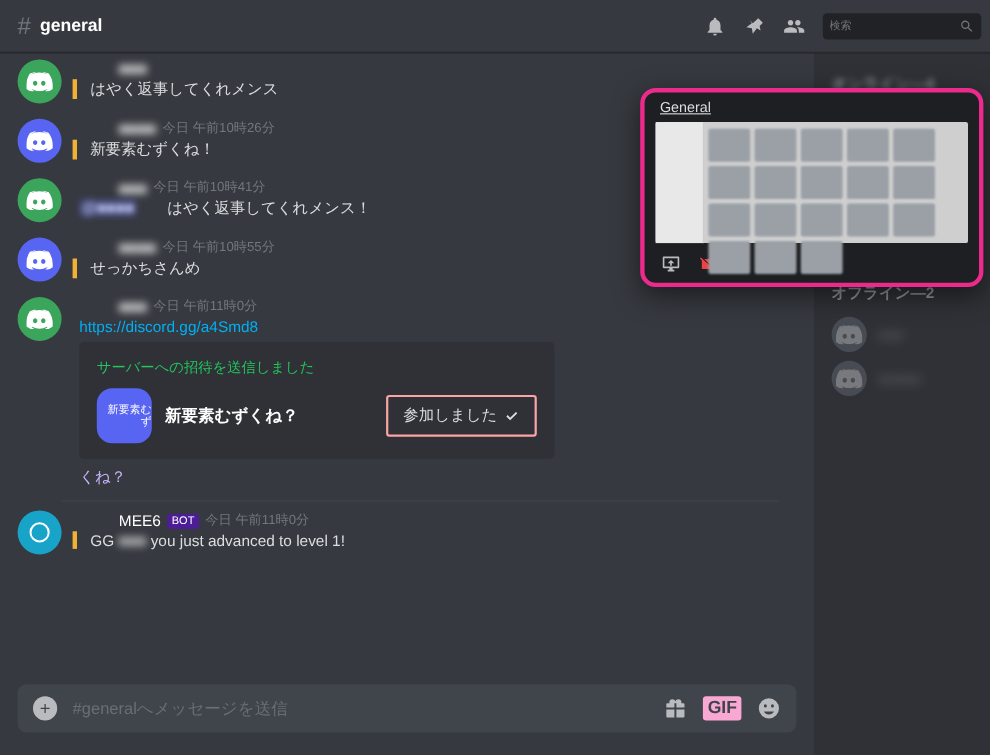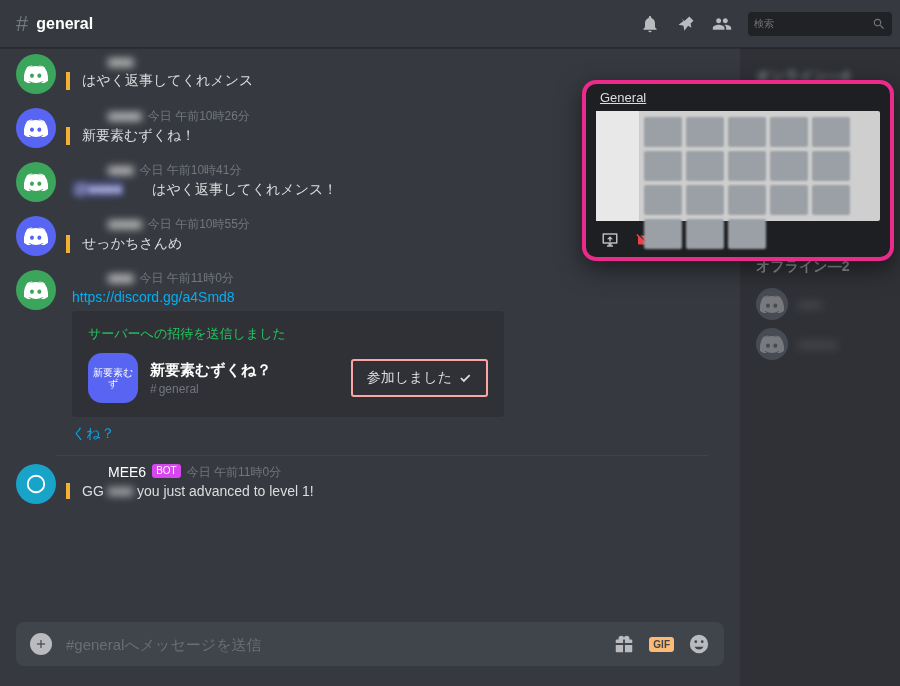--- a/index.html
+++ b/index.html
@@ -14,47 +14,47 @@
 .searchbox .sicon { color:#72767d; }
 .main { display:flex; height:638px; }
 .chat { flex:1; display:flex; flex-direction:column; min-width:0; }
 .msgs { flex:1; overflow-y:hidden; padding:0 16px 0 0; }
 .msg { display:flex; padding:2px 0 8px 16px; margin-top:4px; }
 .avatar { width:40px; height:40px; border-radius:50%; margin-right:16px; flex-shrink:0; display:flex; align-items:center; justify-content:center; }
 .av-blurb { background:#5865f2; }
 .av-green { background:#3ba55c; }
 .av-aqua { background:#18a4c9; }
 .disc-logo { width:24px; height:18px; }
-.mhead { display:flex; align-items:flex-start; gap:6px; flex-wrap:wrap;padding-left:36px; }
+.mhead { display:flex; align-items:flex-end; gap:6px; flex-wrap:wrap;padding-left:36px; }
 .uname { color:#fff; font-weight:500; filter:blur(4px); user-select:none; }
 .uname-clear { color:#fff; font-weight:500; }
 .ts { color:#72767d; font-size:12px; }
-.botbadge { background:#d946ef; color:#fff; font-size:10px; font-weight:500; padding:0 4px; border-radius:3px; line-height:14px; }
+.botbadge { background:#4c1d95; color:#fff; font-size:10px; font-weight:500; padding:0 4px; border-radius:3px; line-height:14px; }
 .mbody { color:#dcddde; margin-top:2px; overflow-wrap:break-word; }
 .mbody.blockq { border-left:4px solid #f2b135; padding-left:12px; margin-left:-6px; }
 .mention { background:rgba(88,101,242,.3); color:#c9cdfb; border-radius:3px; padding:0 2px; filter:blur(3px); }
 .link { color:#00aff4; }
 .blurtxt { filter:blur(4px); }
 .embed { background:#2f3136; border-radius:4px; padding:14px 16px; margin-top:6px; max-width:432px; }
 .embed-title { color:#22c55e; font-size:13px; margin-bottom:10px; }
 .embed-row { display:flex; align-items:center; gap:12px; }
-.srv-icon { width:50px; height:50px; background:#5865f2; border-radius:14px; display:flex; align-items:center; justify-content:center; color:#fff; font-size:10px; text-align:center; line-height:1.1; flex-shrink:0; }
+.srv-icon { width:50px; height:50px; background:#5865f2; border-radius:14px; display:flex; align-items:center; justify-content:center; color:#fff; font-size:10px; text-align:right; line-height:1.1; flex-shrink:0; }
 .srv-name { color:#fff; font-weight:600; font-size:15px; }
 .srv-chan { color:#72767d; font-size:12px; margin-top:2px; }
 .srv-chan .hash2 { margin-right:2px; }
 .join-btn { border:2px solid #fca5a5; background:transparent; color:#dcddde; padding:8px 14px; border-radius:3px; font-size:14px; display:inline-flex; align-items:center; gap:6px; cursor:pointer; }
-.cont-msg { padding-left:72px; color:#0ea5e9; margin-bottom:2px; }
+.cont-msg { padding-left:72px; color:#c4b5fd; margin-bottom:2px; }
 .divider { border-top:1px solid #40444b; margin:12px 16px 6px 56px; }
 .input-area { padding:0 16px 20px 16px; }
 .input-box { background:#40444b; border-radius:8px; display:flex; align-items:center; padding:0 14px; height:44px; }
 .plus-circle { width:22px; height:22px; border-radius:50%; background:#b9bbbe; color:#40444b; display:flex; align-items:center; justify-content:center; margin-right:14px; font-weight:bold; cursor:pointer; }
 .input-box input { background:transparent; border:none; outline:none; color:#dcddde; font-size:15px; flex:1; }
 .input-box input::placeholder { color:#6a6e74; }
 .ricon { color:#b9bbbe; margin-left:14px; cursor:pointer; display:flex; align-items:center; }
-.gif-badge { background:#fdba74; color:#40444b; font-size:10px; font-weight:700; padding:2px 4px; border-radius:3px; }
+.gif-badge { background:#f9a8d4; color:#40444b; font-size:16px; font-weight:700; padding:2px 4px; border-radius:3px; }
 .members { width:160px; background:#2f3136; padding:16px 8px; }
 .memhdr { color:#8e9297; font-size:14px; font-weight:600; padding:4px 8px; margin-bottom:4px; }
 .memhdr.blur { filter:blur(3px); }
 .member { display:flex; align-items:center; padding:4px 8px; gap:10px; opacity:.35; }
 .member .mav { width:32px; height:32px; border-radius:50%; background:#747f8d; display:flex; align-items:center; justify-content:center; }
 .mname { filter:blur(5px); color:#8e9297; font-size:13px; }
 .popup { position:absolute; top:80px; left:582px; width:312px; border:4px solid #ec2a8b; border-radius:14px; background:#1e1f22; box-shadow:0 8px 24px rgba(0,0,0,.5); z-index:20; overflow:hidden; }
 .popup-header { color:#dcddde; font-size:13px; padding:6px 14px 2px 14px; text-decoration:underline; }
 .popup-body { padding:4px 10px 8px 10px; position:relative; }
 .screenshare { background:#cfcfcf; height:110px; border-radius:2px; display:flex; }
@@ -174,21 +174,20 @@
               <span class="uname">■■■</span>
               <span class="ts">今日 午前11時0分</span>
             </div>
           <div class="mbody"><a class="link">https://discord.gg/a4Smd8</a></div>
           <div class="embed">
             <div class="embed-title">サーバーへの招待を送信しました</div>
             <div class="embed-row">
               <div class="srv-icon">新要素むず</div>
               <div style="flex:1">
                 <div class="srv-name">新要素むずくね？</div>
-                <div class="srv-chan"><span class="hash2">#</span><span>general</span></div>
               </div>
               <button class="join-btn">
                   <span>参加しました</span>
                 <svg width="14" height="14" viewBox="0 0 24 24" fill="none" stroke="currentColor" stroke-width="3">
                     <path d="M5 12l5 5L20 7"></path>
                   </svg>
               </button>
             </div>
           </div>
         </div>

